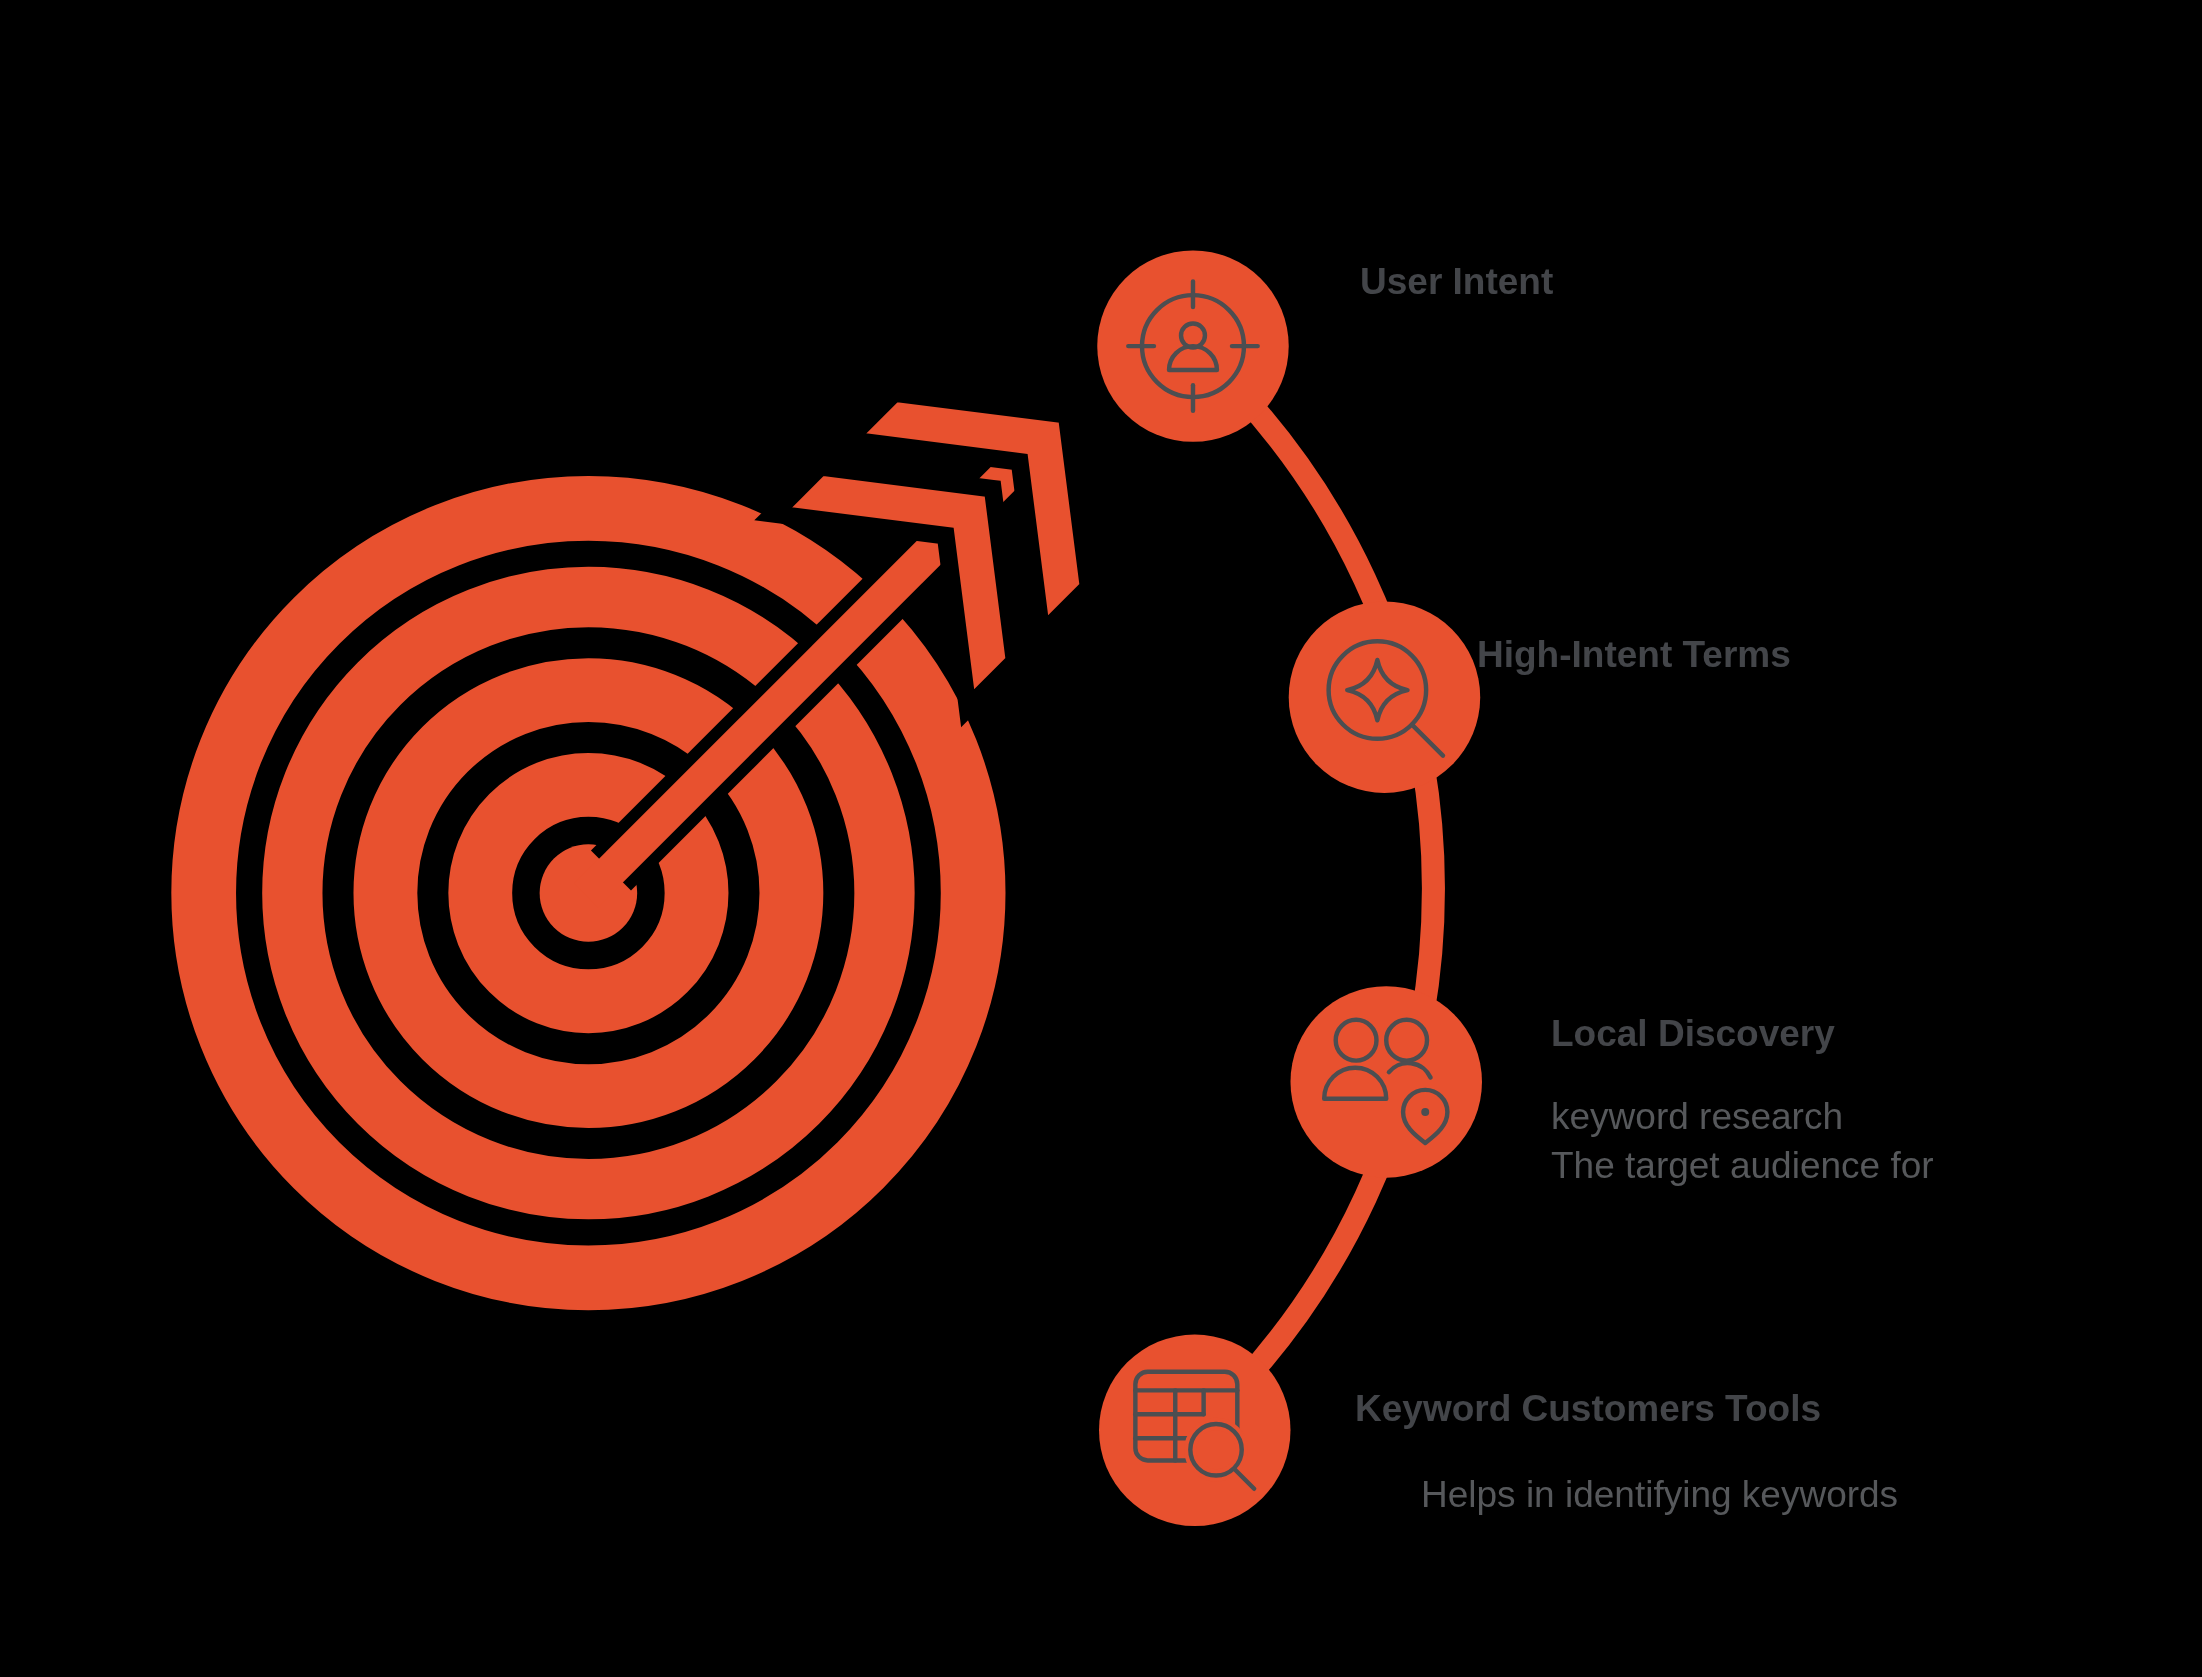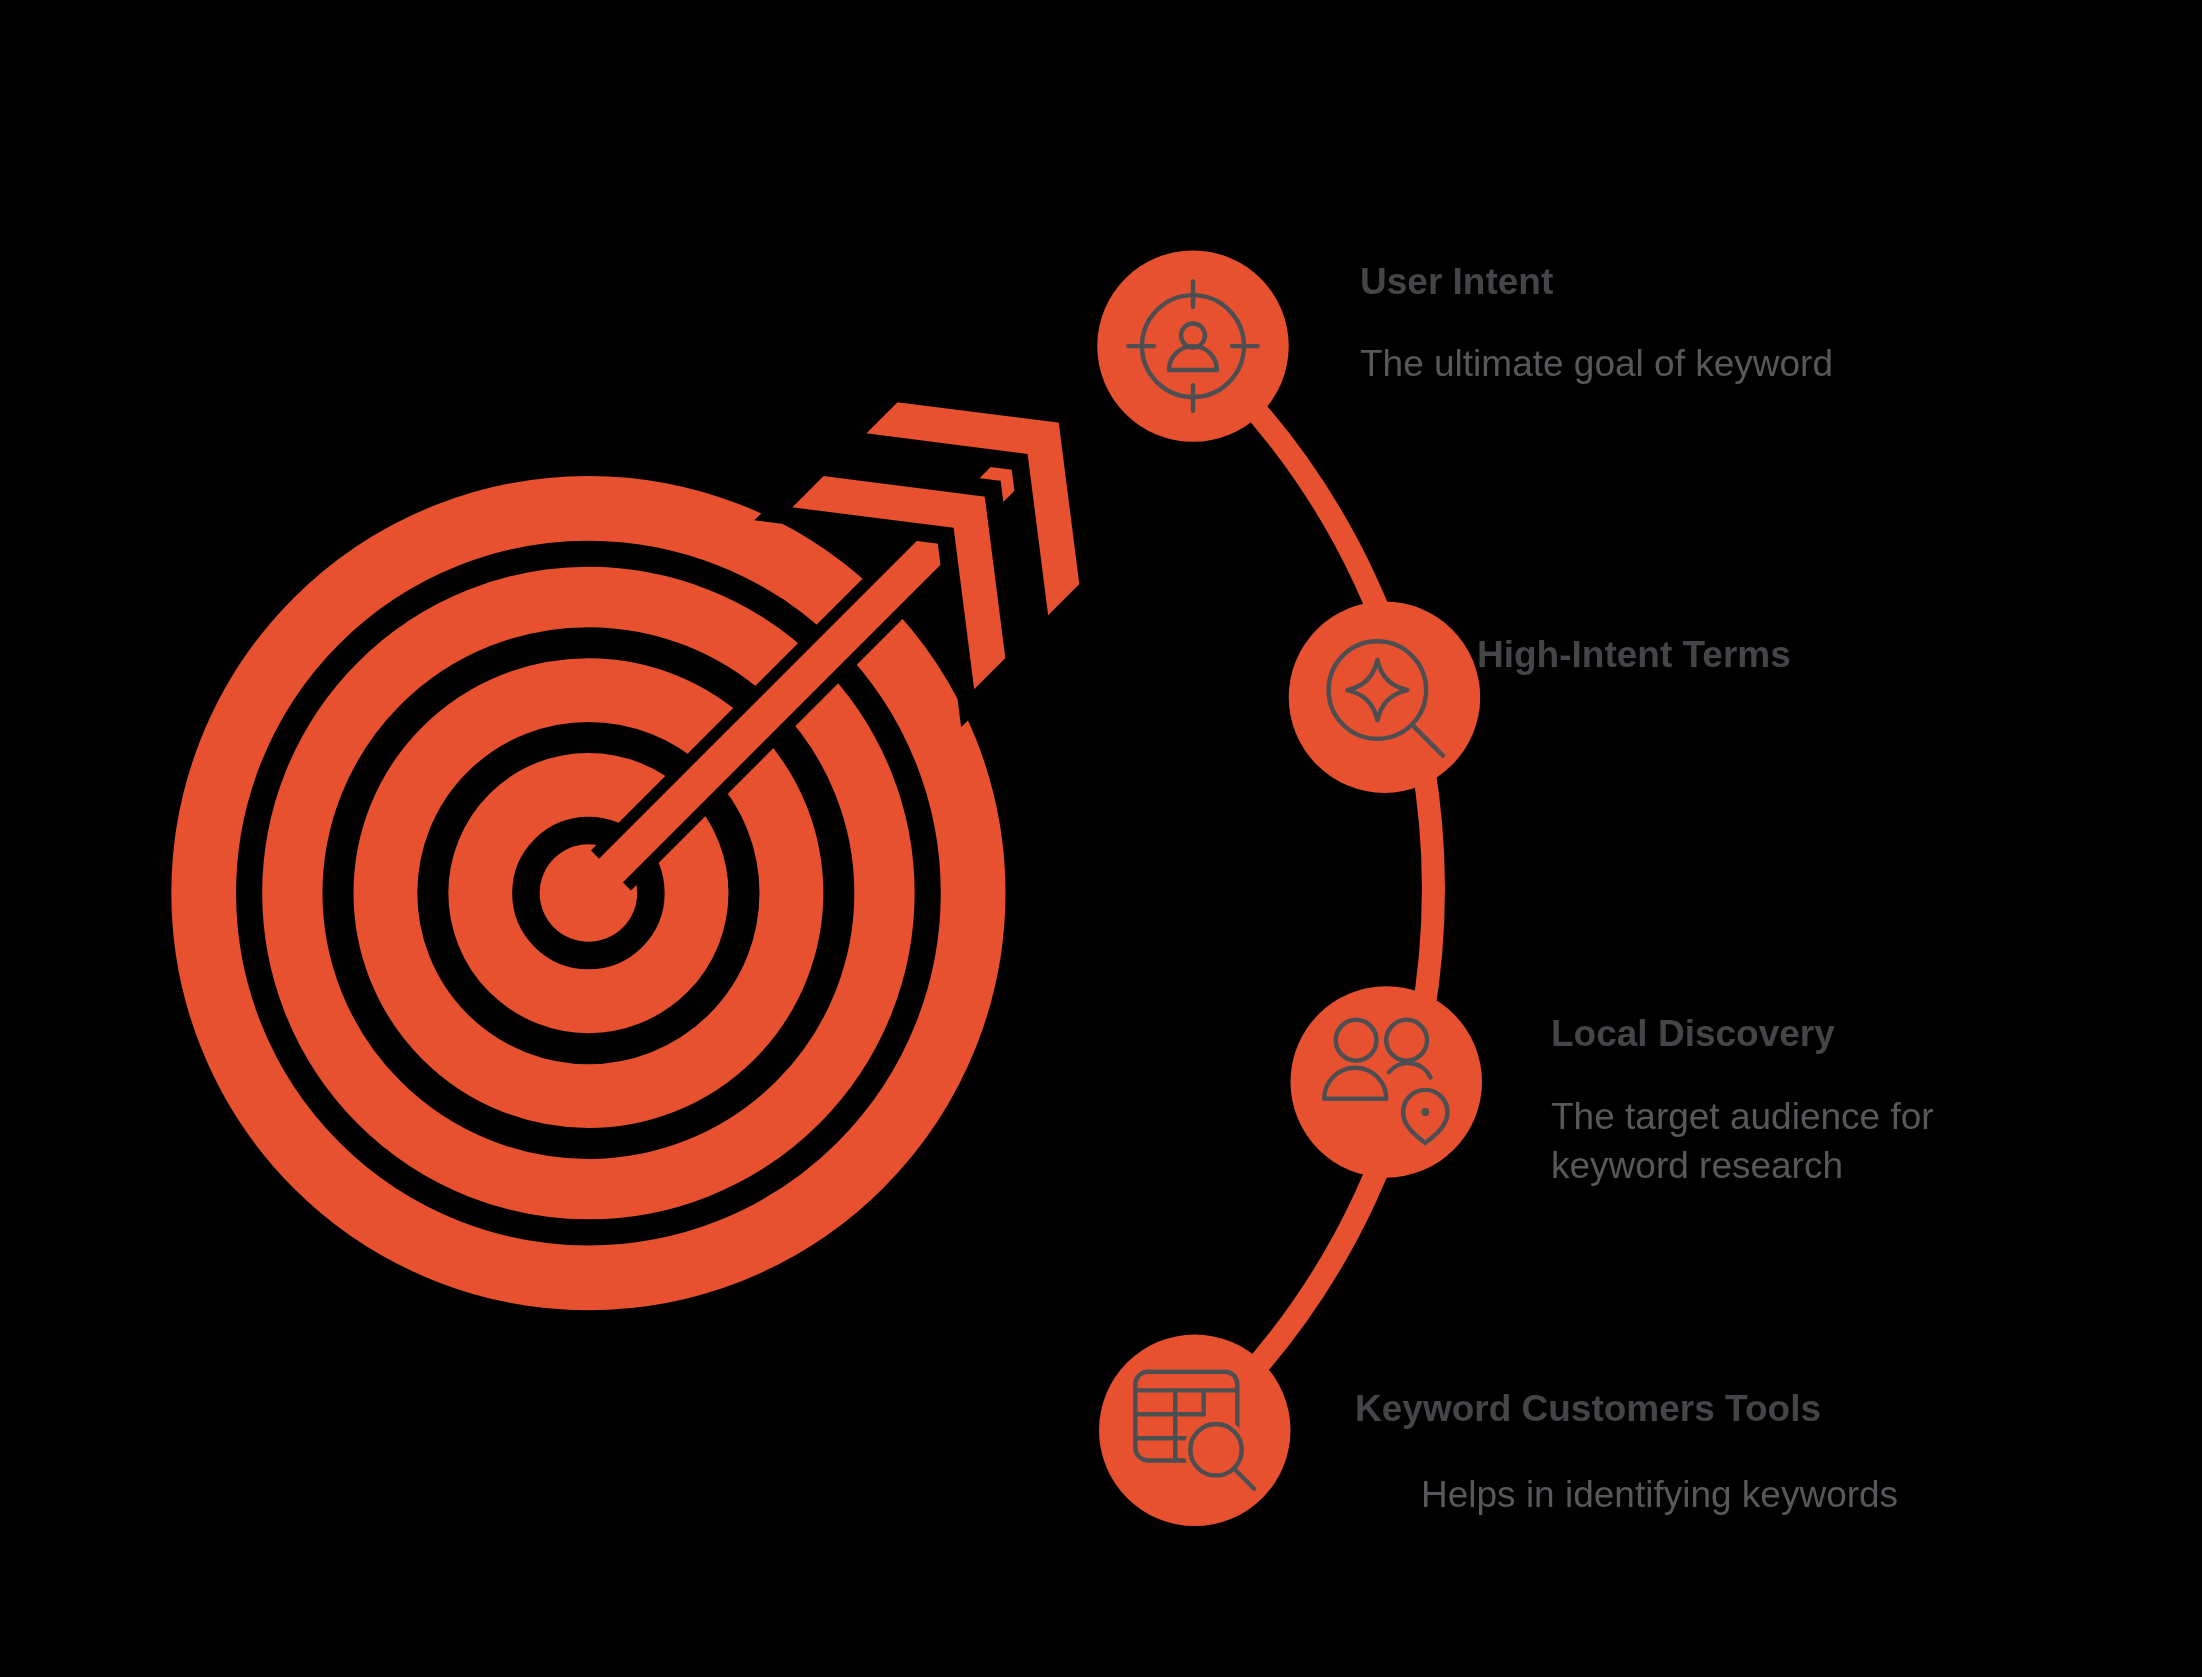--- a/index.html
+++ b/index.html
@@ -113,31 +113,30 @@
         <g class="ic">
           <circle cx="24" cy="22" r="29"></circle>
           <line x1="45" y1="44" x2="67" y2="66"></line>
         </g>
       </g>
     </g>
   </svg>
 
   <div class="step-title" style="left:1315px;top:261px">User Intent</div>
   <div class="step-desc" style="left:1315px;top:339px">
-    <div class="desc-line">The ultimate goal of keyword</div>
   </div>
 
   <div class="step-title" style="left:1432px;top:634px">High-Intent Terms</div>
   <div class="step-desc" style="left:1506px;top:714px">
   </div>
 
   <div class="step-title" style="left:1506px;top:1013px">Local Discovery</div>
   <div class="step-desc" style="left:1506px;top:1092px">
+    <div class="desc-line">keyword research</div>
     <div class="desc-line">The target audience for</div>
-    <div class="desc-line">keyword research</div>
   </div>
 
   <div class="step-title" style="left:1310px;top:1388px">Keyword Customers Tools</div>
   <div class="step-desc" style="left:1376px;top:1470px">
     <div class="desc-line">Helps in identifying keywords</div>
   </div>
 
 </div>
 
 

